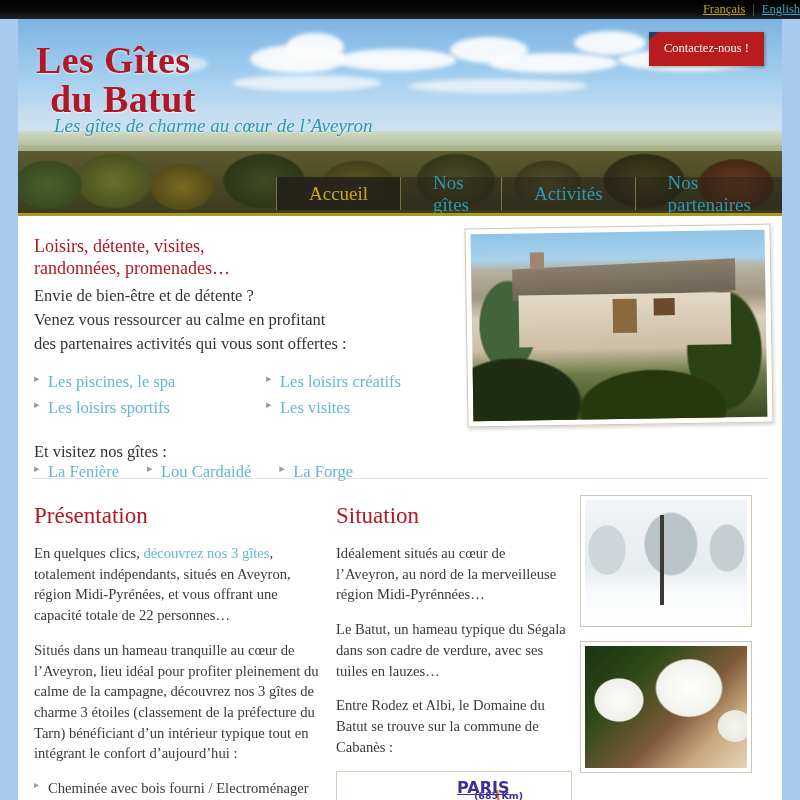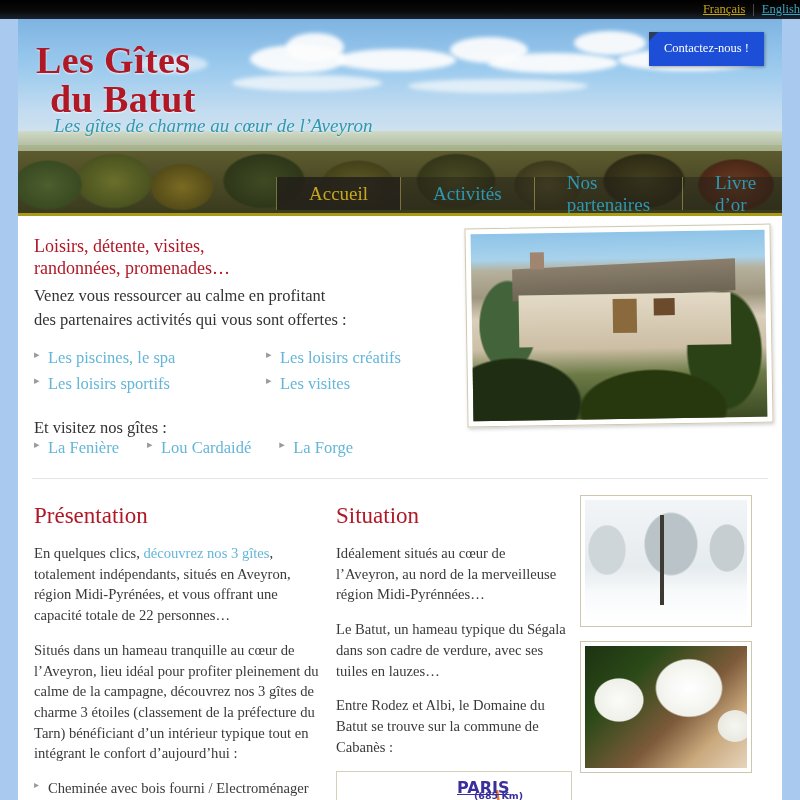--- a/index.html
+++ b/index.html
@@ -80,21 +80,21 @@
     text-shadow:0 1px 2px rgba(255,255,255,.75);
   }
   .logo .l2{ padding-left:14px; }
   .tagline{
     position:absolute; left:36px; top:96px; z-index:5;
     color:#2f97b0; font-style:italic; font-size:19px;
     text-shadow:0 1px 2px rgba(255,255,255,.6);
   }
   .contact-btn{
     position:absolute; right:18px; top:13px; z-index:6;
-    background:#1d4ed8; color:#fff; font-size:12.5px;
+    background:#b91c1c; color:#fff; font-size:12.5px;
     padding:9px 15px 10px 15px;
     box-shadow:1px 1px 3px rgba(0,0,0,.35);
   }
   .contact-btn::before{
     content:""; position:absolute; left:0; top:0;
     border-top:9px solid #2c3d5b; border-right:9px solid transparent;
   }
 
   
   .nav{
@@ -266,33 +266,35 @@
     <div class="logo">
       <div class="l1">Les Gîtes</div>
       <div class="l2">du Batut</div>
     </div>
     <div class="tagline">Les gîtes de charme au cœur de l’Aveyron</div>
 
     <div class="contact-btn">Contactez-nous !</div>
 
     <div class="nav">
       <a href="#" class="active">Accueil</a>
+      <a href="#">Nos gîtes</a>
       <a href="#">Activités</a>
       <a href="#">Nos partenaires</a>
       <a href="#">Livre d’or</a>
     </div>
   </div>
 
   <div class="hero">
     <div class="hero-text">
       <h1 class="hero-h">
         <span>Loisirs, détente, visites,</span><br>
         <span>randonnées, promenades…</span>
       </h1>
       <div class="hero-sub">
+        <div>Envie de bien-être et de détente ?</div>
         <div>Venez vous ressourcer au calme en profitant</div>
         <div>des partenaires activités qui vous sont offertes :</div>
       </div>
 
       <div class="grid2">
         <div class="col">
           <ul class="linklist">
             <li><a href="#" class="l">Les piscines, le spa</a></li>
             <li><a href="#" class="l">Les loisirs sportifs</a></li>
           </ul>

